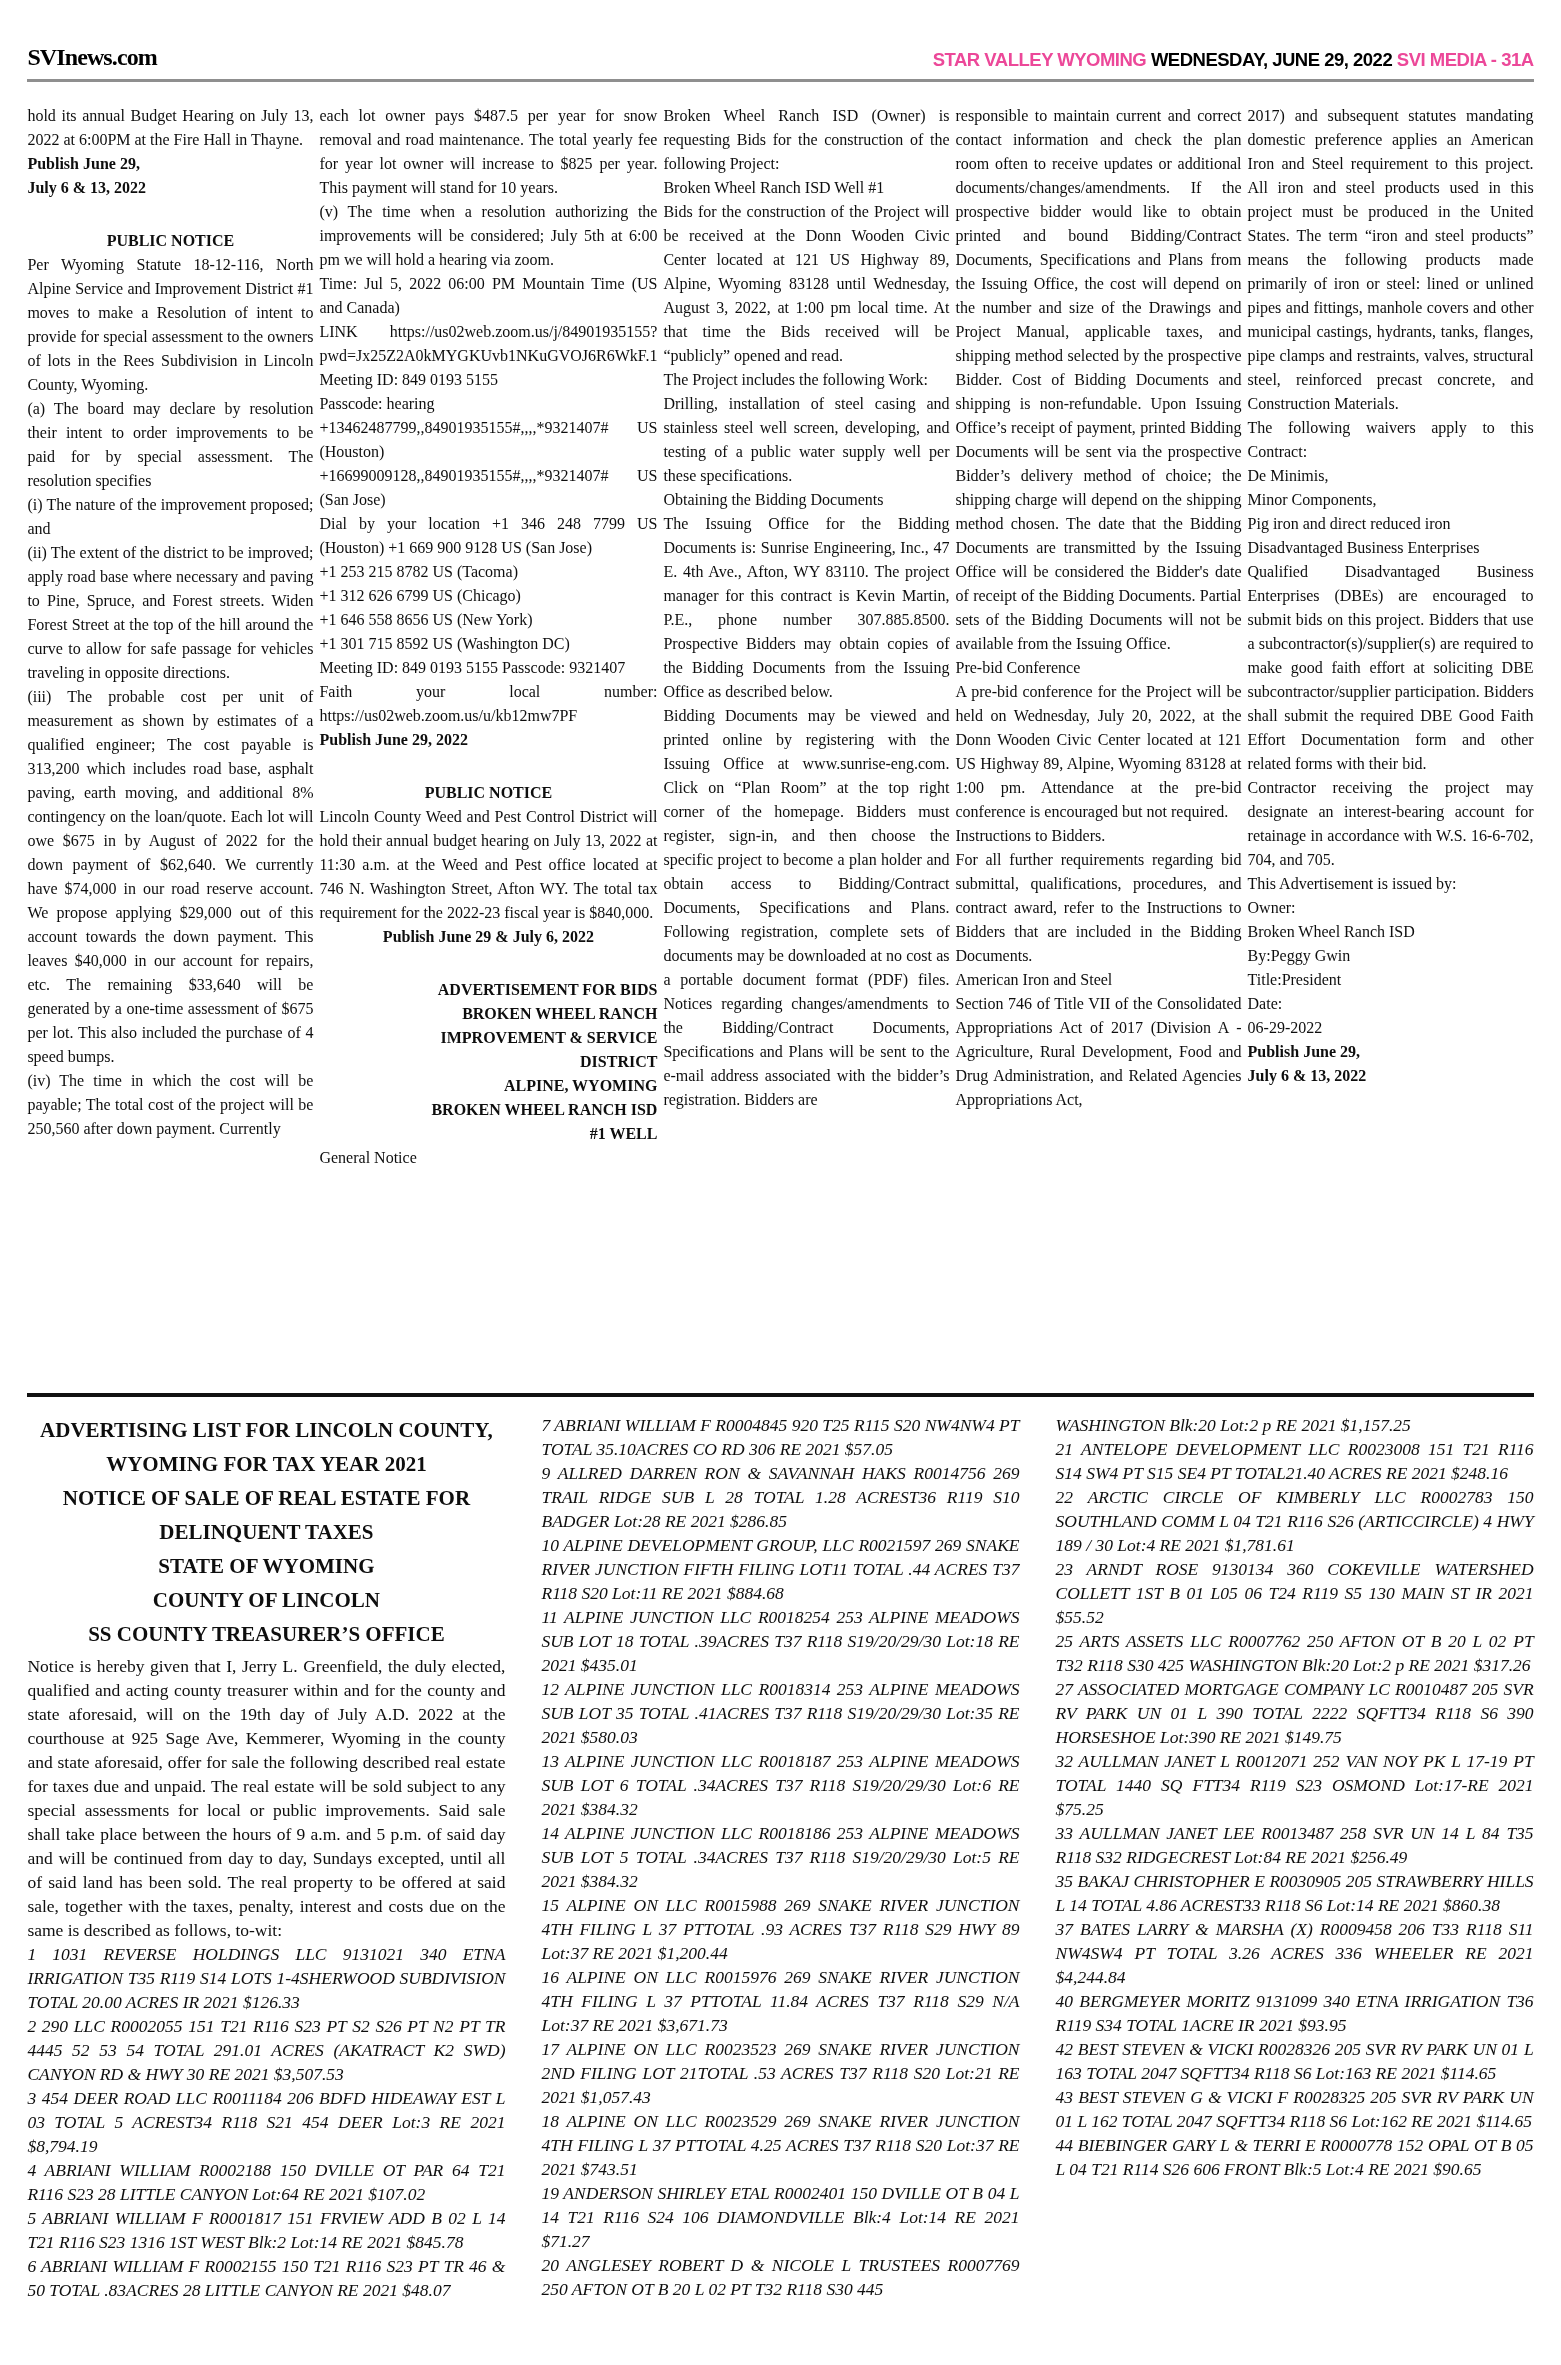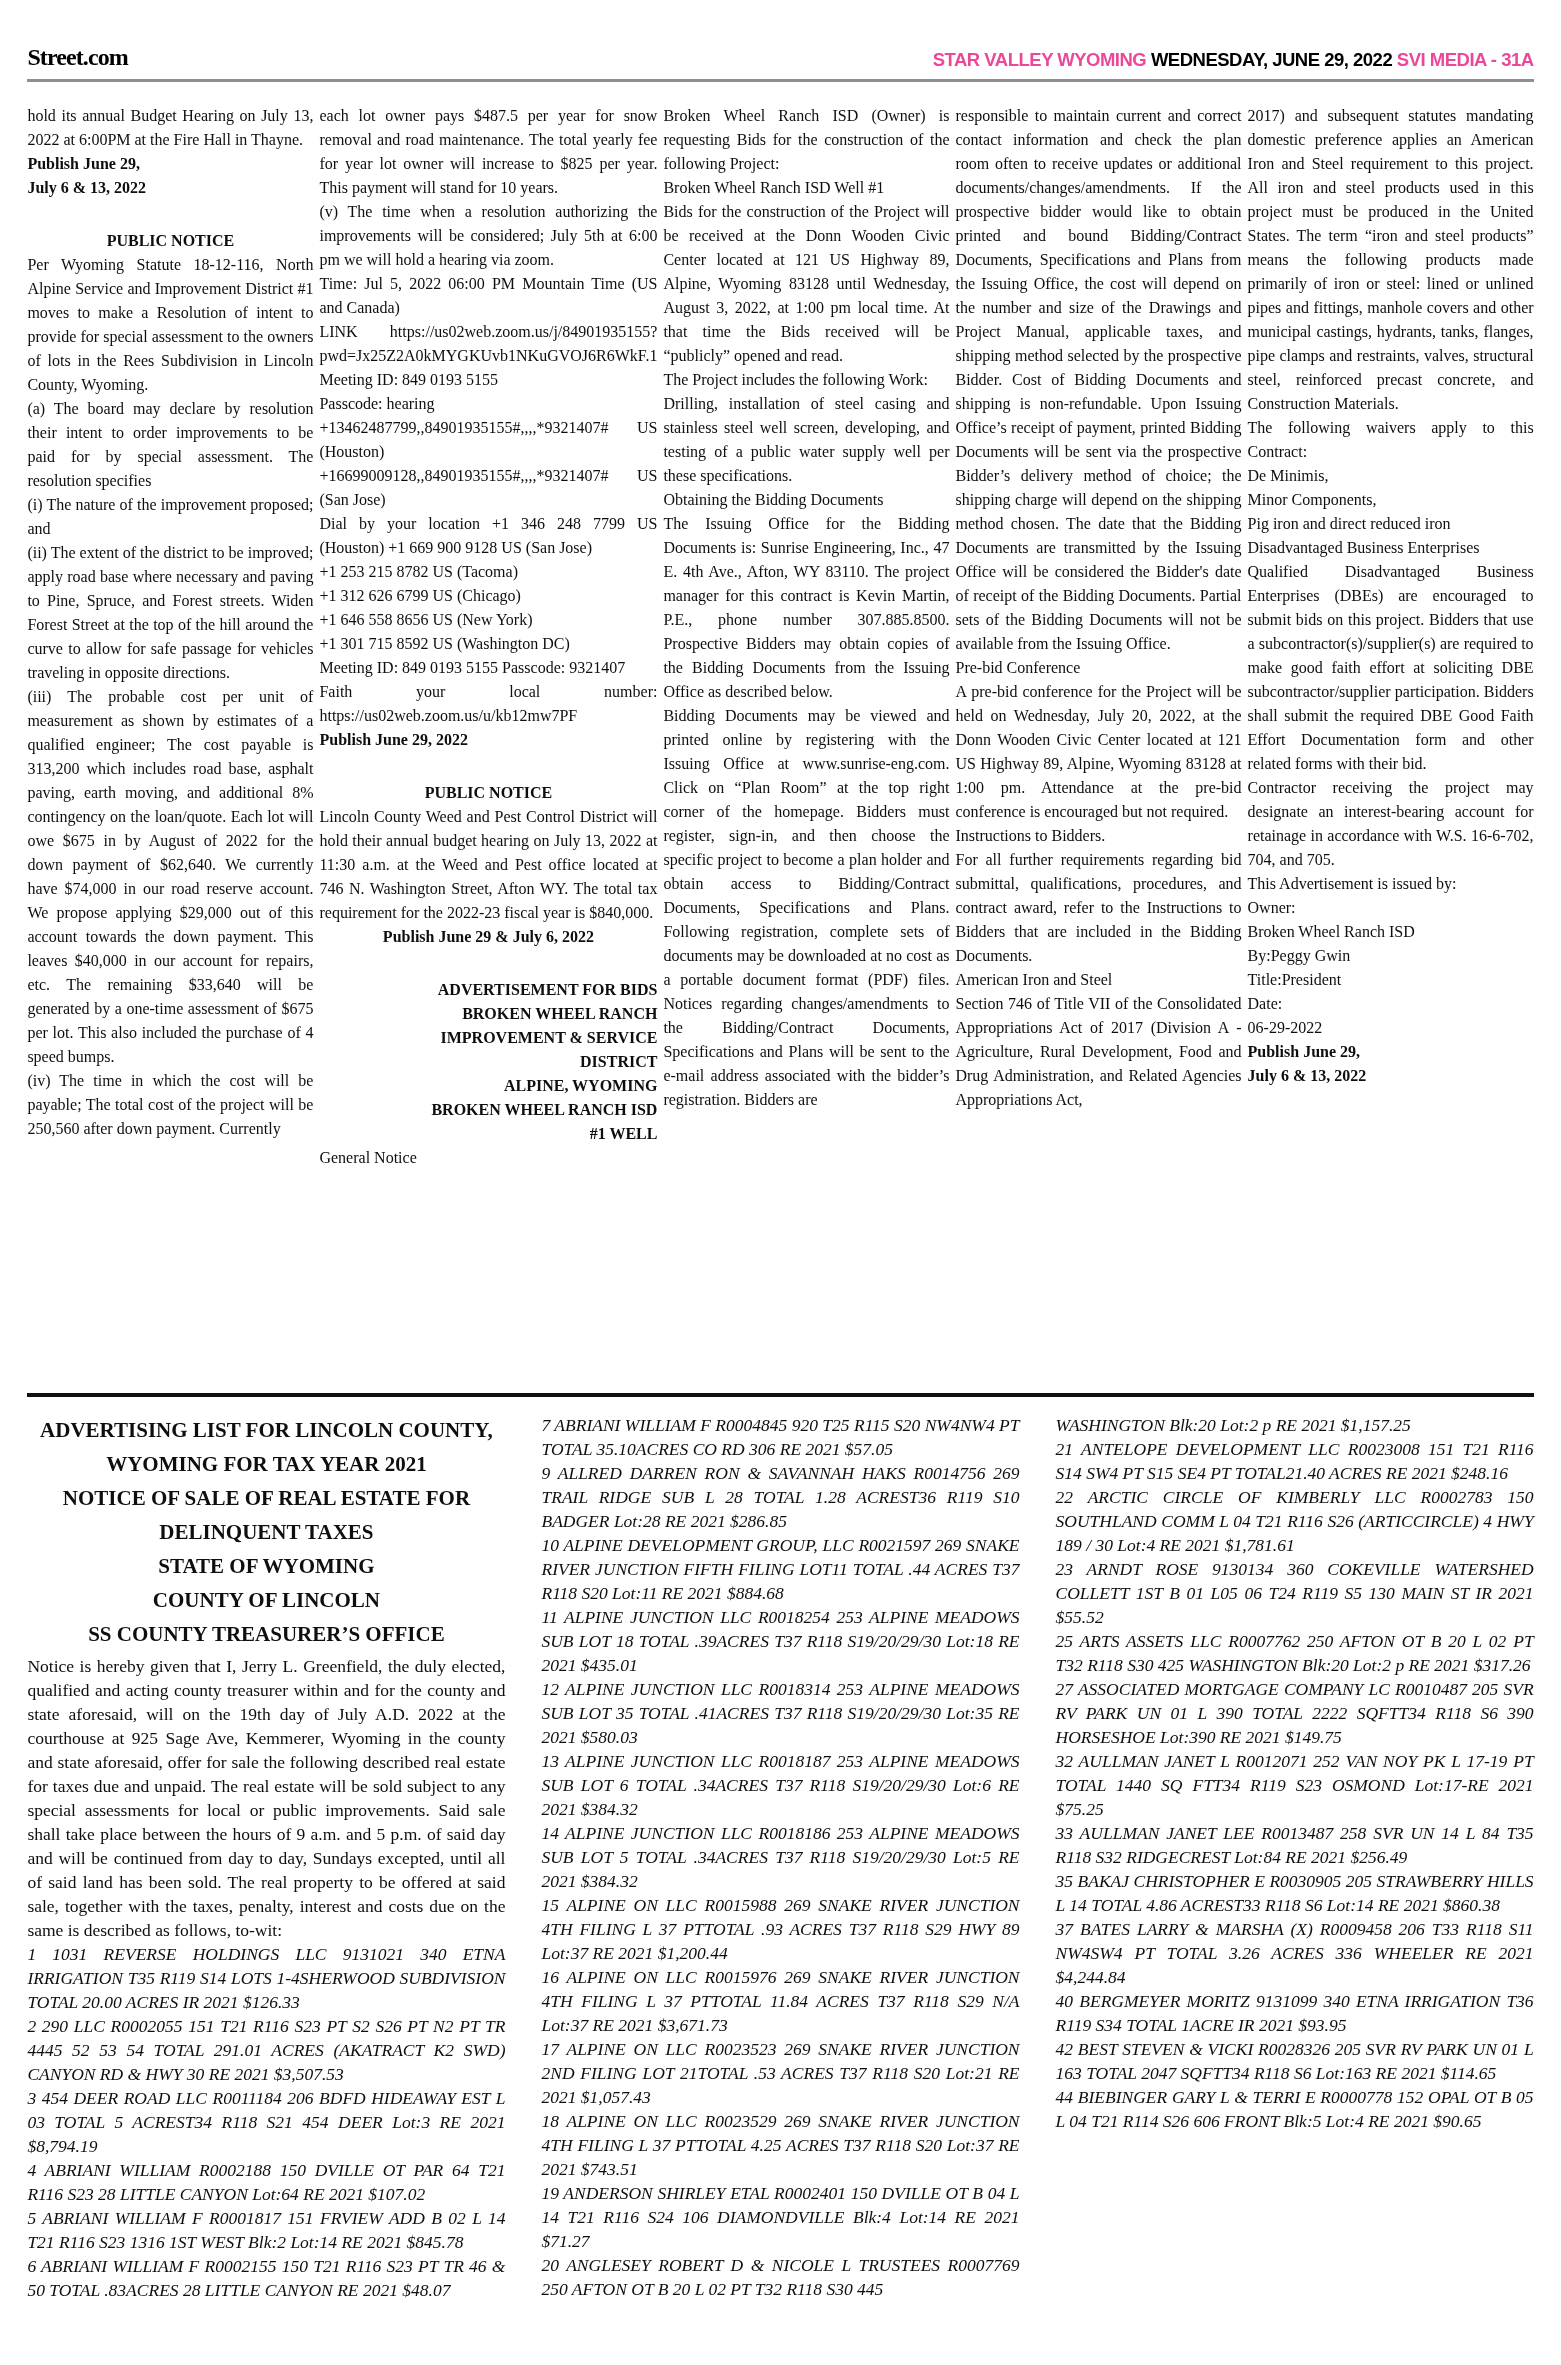--- a/index.html
+++ b/index.html
@@ -110,21 +110,21 @@
   }
   .intro { text-align: justify; }
   .item { text-align: justify; font-style: italic; }
 </style>
 </head>
 <body>
 
 <div class="page">
 
   <div class="masthead">
-    <span class="site-name">Street.com</span>
+    <span class="site-name">SVInews.com</span>
     <span class="header-right"><span class="hdr-gray">STAR VALLEY WYOMING </span><span class="hdr-black">WEDNESDAY, JUNE 29, 2022</span><span class="hdr-gray"> SVI MEDIA - 31A</span></span>
   </div>
 
   <div class="header-rule" style="background: rgb(143, 143, 143);"></div>
 
   <div class="top-cols">
     <div class="ncol">
         <p class="p-body">hold its annual Budget Hearing on July 13, 2022 at 6:00PM at the Fire Hall in Thayne.</p>
         <p class="pub-r">Publish June 29,
 July 6 &amp; 13, 2022</p>
@@ -245,18 +245,19 @@
         <p class="item">22 ARCTIC CIRCLE OF KIMBERLY LLC R0002783 150 SOUTHLAND COMM L 04 T21 R116 S26 (ARTICCIRCLE) 4 HWY 189 / 30  Lot:4   RE 2021 $1,781.61</p>
         <p class="item">23 ARNDT ROSE 9130134 360 COKEVILLE WATERSHED COLLETT 1ST B 01 L05 06 T24 R119 S5 130 MAIN ST IR 2021 $55.52</p>
         <p class="item">25 ARTS ASSETS LLC R0007762 250 AFTON OT B 20 L 02 PT T32 R118 S30 425 WASHINGTON  Blk:20   Lot:2 p RE 2021 $317.26</p>
         <p class="item">27 ASSOCIATED MORTGAGE COMPANY LC R0010487 205 SVR RV PARK UN 01 L 390 TOTAL 2222 SQFTT34 R118 S6 390 HORSESHOE  Lot:390 RE 2021 $149.75</p>
         <p class="item">32 AULLMAN JANET L R0012071 252 VAN NOY PK L 17-19 PT TOTAL 1440 SQ FTT34 R119 S23 OSMOND  Lot:17-RE 2021 $75.25</p>
         <p class="item">33 AULLMAN JANET LEE R0013487 258 SVR UN 14 L 84 T35 R118 S32 RIDGECREST  Lot:84  RE 2021 $256.49</p>
         <p class="item">35 BAKAJ CHRISTOPHER E R0030905 205 STRAWBERRY HILLS L 14 TOTAL 4.86 ACREST33 R118 S6   Lot:14   RE 2021 $860.38</p>
         <p class="item">37 BATES LARRY &amp; MARSHA         (X) R0009458 206 T33 R118 S11 NW4SW4 PT TOTAL 3.26 ACRES 336 WHEELER RE 2021 $4,244.84</p>
         <p class="item">40 BERGMEYER MORITZ 9131099 340 ETNA IRRIGATION T36 R119 S34 TOTAL 1ACRE IR 2021 $93.95</p>
         <p class="item">42 BEST STEVEN &amp; VICKI R0028326 205 SVR RV PARK UN 01 L 163 TOTAL 2047 SQFTT34 R118 S6   Lot:163 RE 2021 $114.65</p>
+        <p class="item">43 BEST STEVEN G &amp; VICKI F R0028325 205 SVR RV PARK UN 01 L 162 TOTAL 2047 SQFTT34 R118 S6  Lot:162 RE 2021 $114.65</p>
         <p class="item">44 BIEBINGER GARY L &amp; TERRI E R0000778 152 OPAL OT B 05 L 04 T21 R114 S26 606 FRONT  Blk:5   Lot:4   RE 2021 $90.65</p>
       </div>
   </div>
 
 </div>
 
 
 </body></html>

